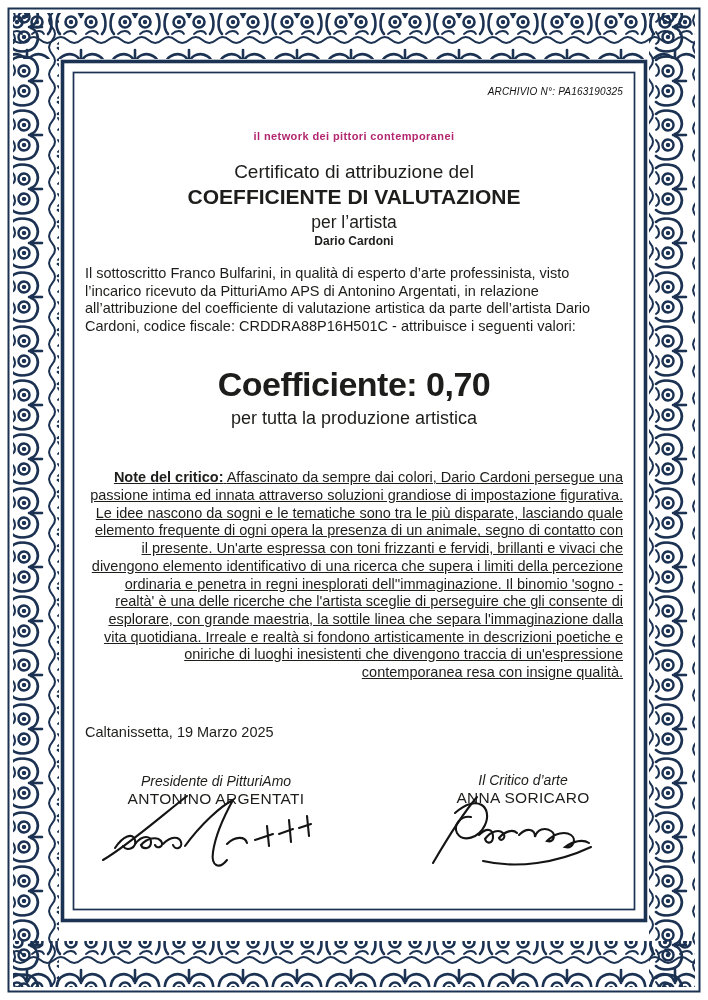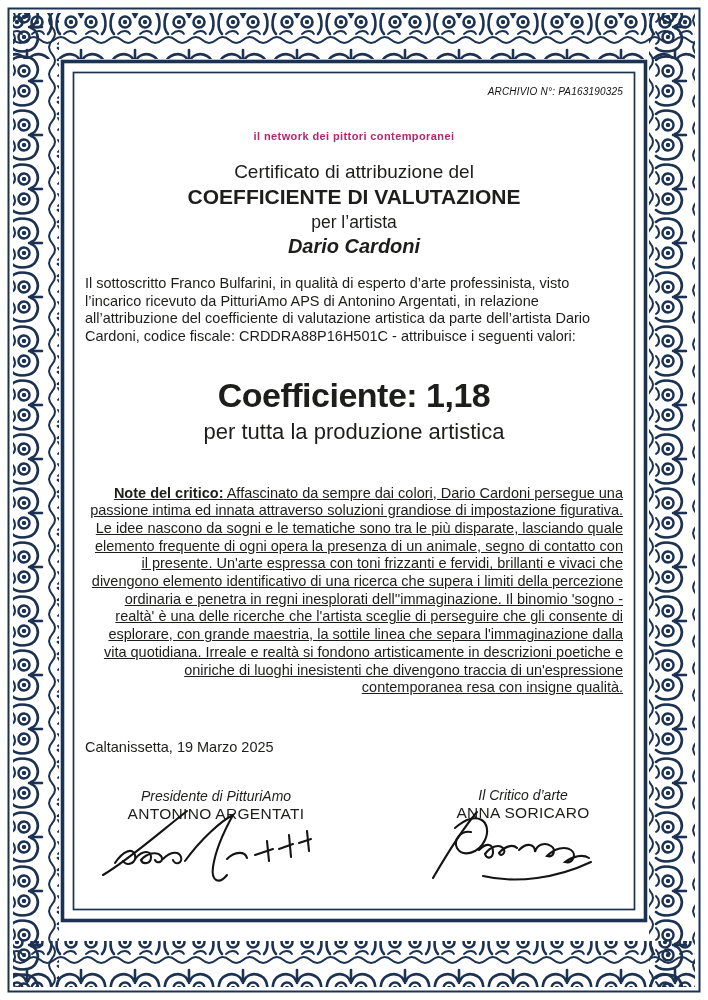--- a/index.html
+++ b/index.html
@@ -46,30 +46,30 @@
     font-weight:bold;
     color:#b2276f;
     letter-spacing:.4px;
     white-space:nowrap;
   }
   
   .title-block{margin-top:16px;text-align:center;line-height:1.28;}
   .t1{font-size:19px;}
   .t2{font-size:21px;font-weight:bold;}
   .t3{font-size:17.5px;}
-  .t4{font-size:20px;font-weight:bold;font-style:italic;}
+  .t4{font-size:12px;font-weight:bold;}
   .intro{
     margin-top:16px;
     font-size:14.5px;
     line-height:17.6px;
     text-align:left;
   }
   .coeff{margin-top:30px;text-align:center;}
   .coeff-value{font-size:34px;font-weight:bold;letter-spacing:-.5px;}
-  .coeff-scope{font-size:22px;margin-top:4px;}
+  .coeff-scope{font-size:18px;margin-top:4px;}
   .notes{
     margin-top:40px;
     font-size:14.5px;
     line-height:17.7px;
     text-align:right;
     text-decoration:underline;
   }
   .notes b{font-weight:bold;}
   .dateline{margin-top:42px;font-size:14.5px;}
   
@@ -150,21 +150,21 @@
     <div class="title-block">
       <div class="t1">Certificato di attribuzione del</div>
       <div class="t2">COEFFICIENTE DI VALUTAZIONE</div>
       <div class="t3">per l’artista</div>
       <div class="t4">Dario Cardoni</div>
     </div>
 
     <p class="intro">Il sottoscritto Franco Bulfarini, in qualità di esperto d’arte professinista, visto l’incarico ricevuto da PitturiAmo APS di Antonino Argentati, in relazione all’attribuzione del coefficiente di valutazione artistica da parte dell’artista Dario Cardoni, codice fiscale: CRDDRA88P16H501C - attribuisce i seguenti valori:</p>
 
     <div class="coeff">
-      <div class="coeff-value">Coefficiente: 1,18</div>
+      <div class="coeff-value">Coefficiente: 0,70</div>
       <div class="coeff-scope">per tutta la produzione artistica</div>
     </div>
 
     <p class="notes">
       <b>Note del critico:</b>
       <span>Affascinato da sempre dai colori, Dario Cardoni persegue una passione intima ed innata attraverso soluzioni grandiose di impostazione figurativa. Le idee nascono da sogni e le tematiche sono tra le più disparate, lasciando quale elemento frequente di ogni opera la presenza di un animale, segno di contatto con il presente. Un'arte espressa con toni frizzanti e fervidi, brillanti e vivaci che divengono elemento identificativo di una ricerca che supera i limiti della percezione ordinaria e penetra in regni inesplorati dell''immaginazione. Il binomio 'sogno - realtà' è una delle ricerche che l'artista sceglie di perseguire che gli consente di esplorare, con grande maestria, la sottile linea che separa l'immaginazione dalla vita quotidiana. Irreale e realtà si fondono artisticamente in descrizioni poetiche e oniriche di luoghi inesistenti che divengono traccia di un'espressione contemporanea resa con insigne qualità.</span>
     </p>
 
     <div class="dateline">Caltanissetta, 19 Marzo 2025</div>
 

